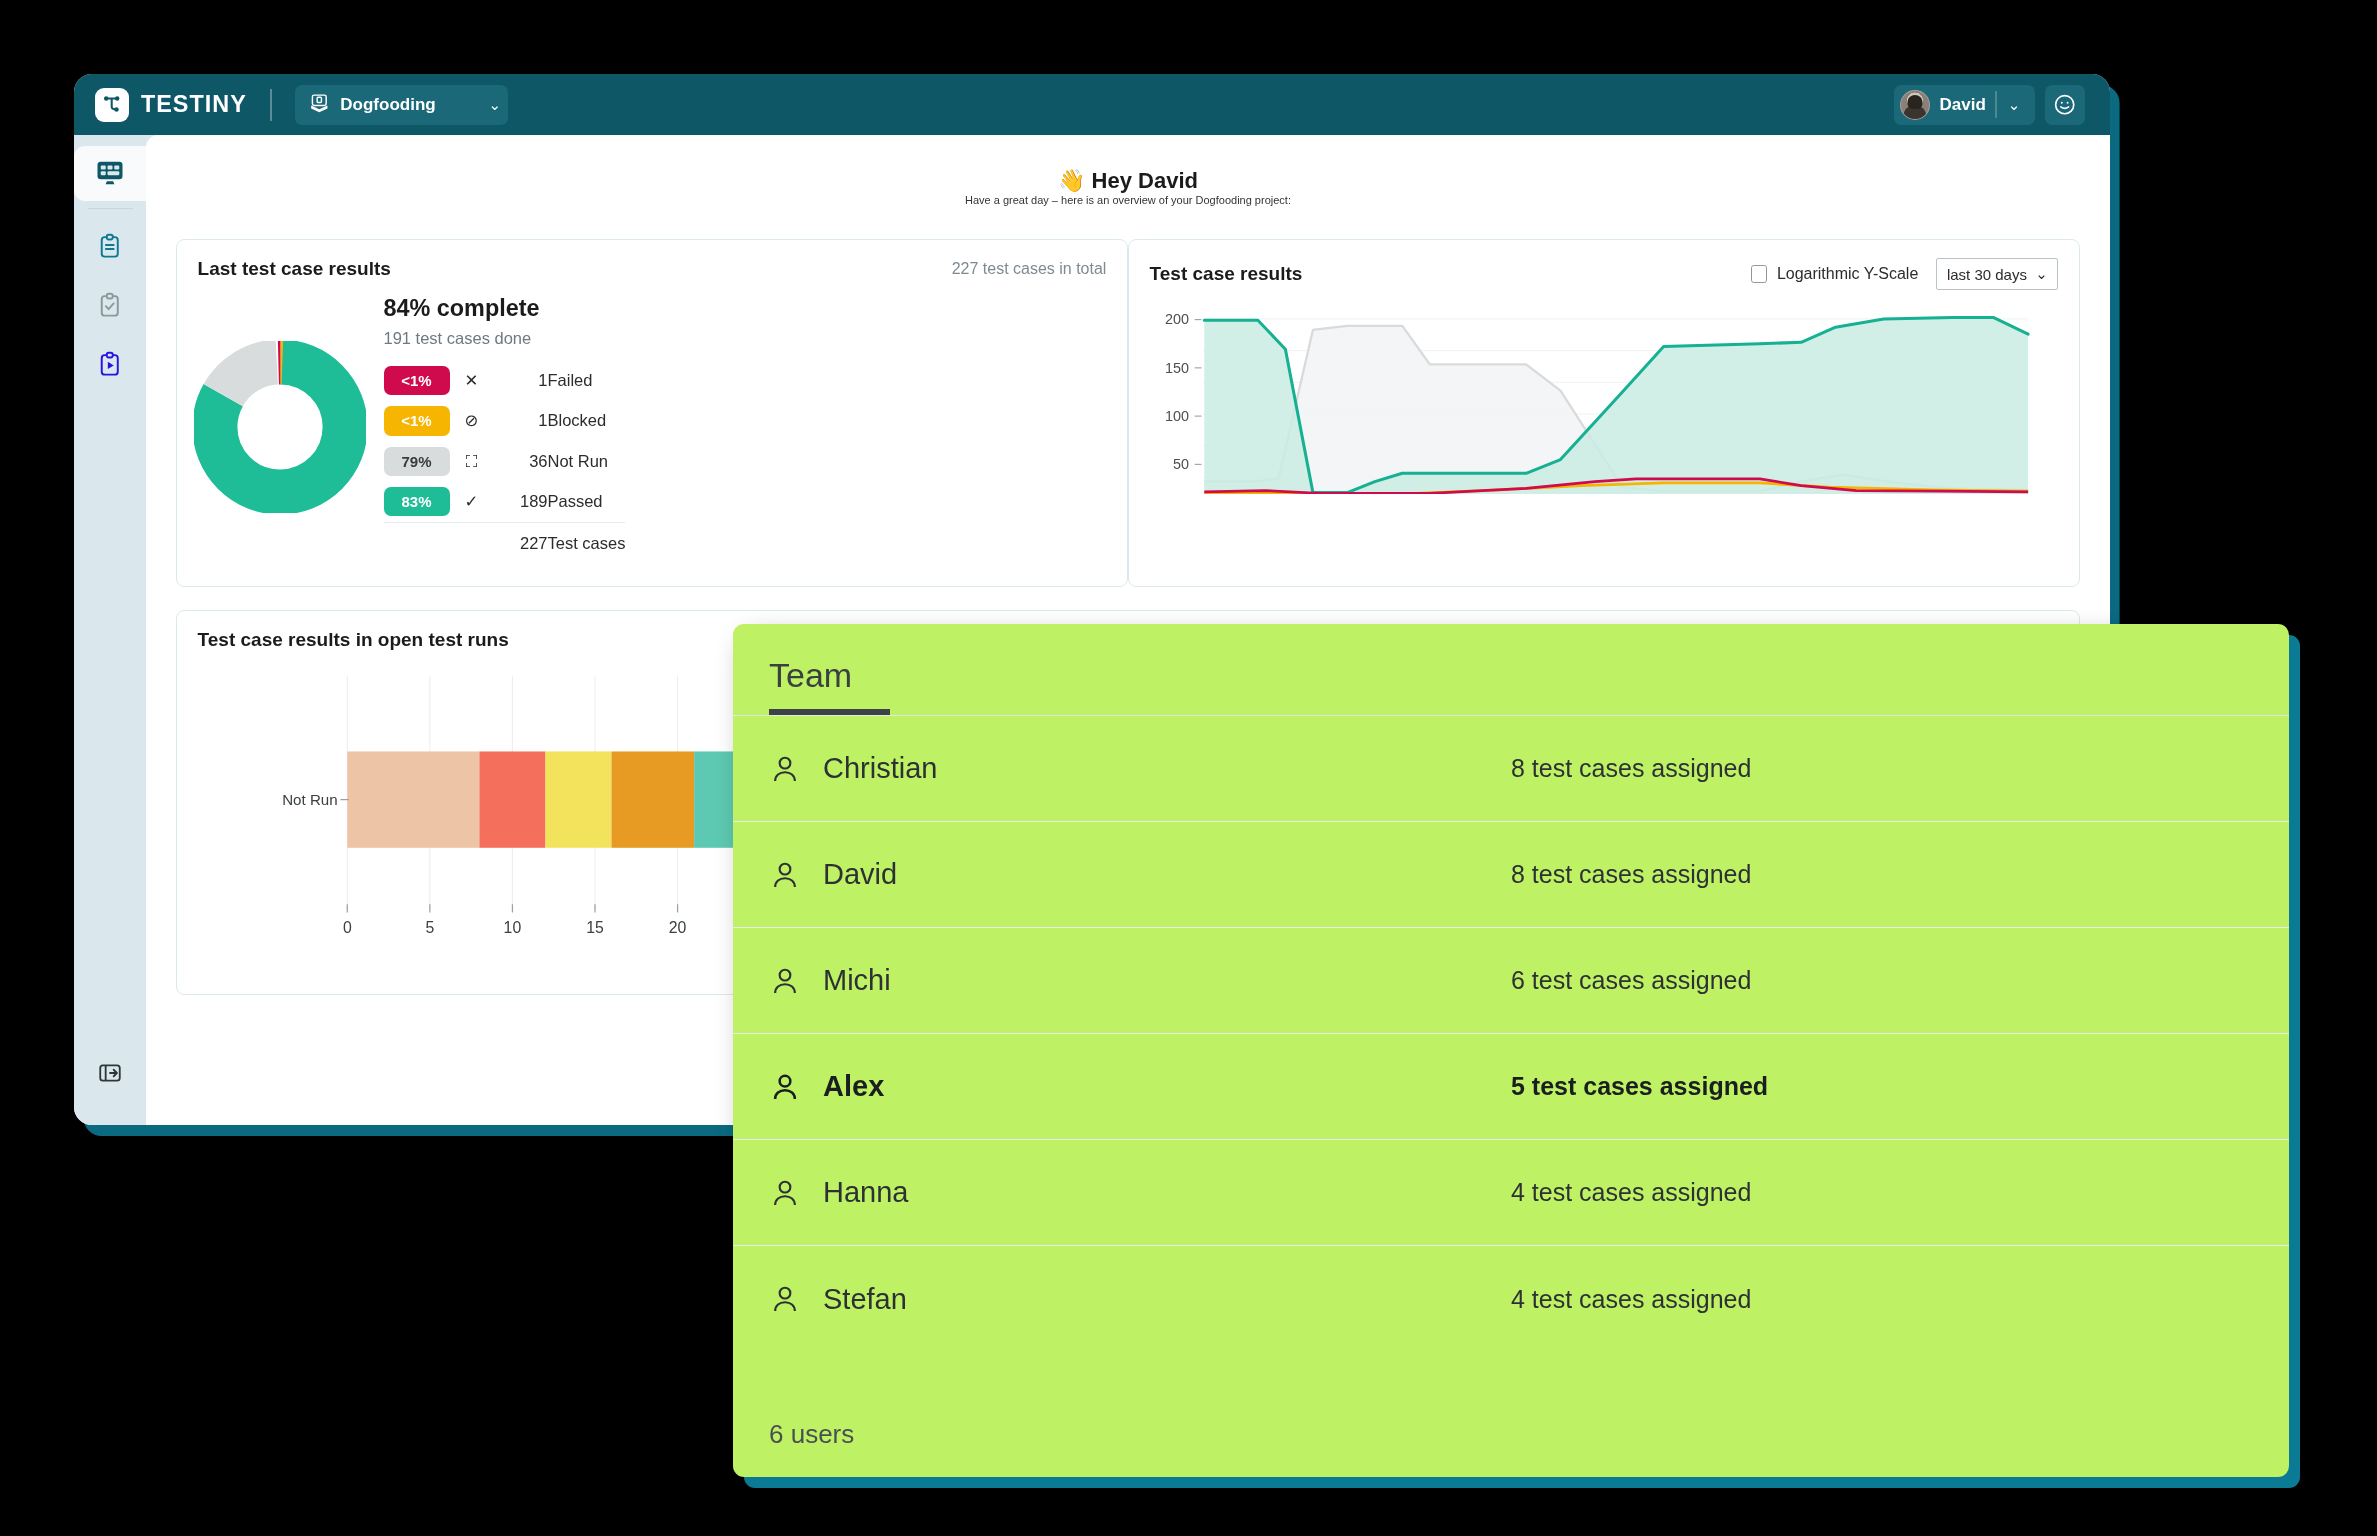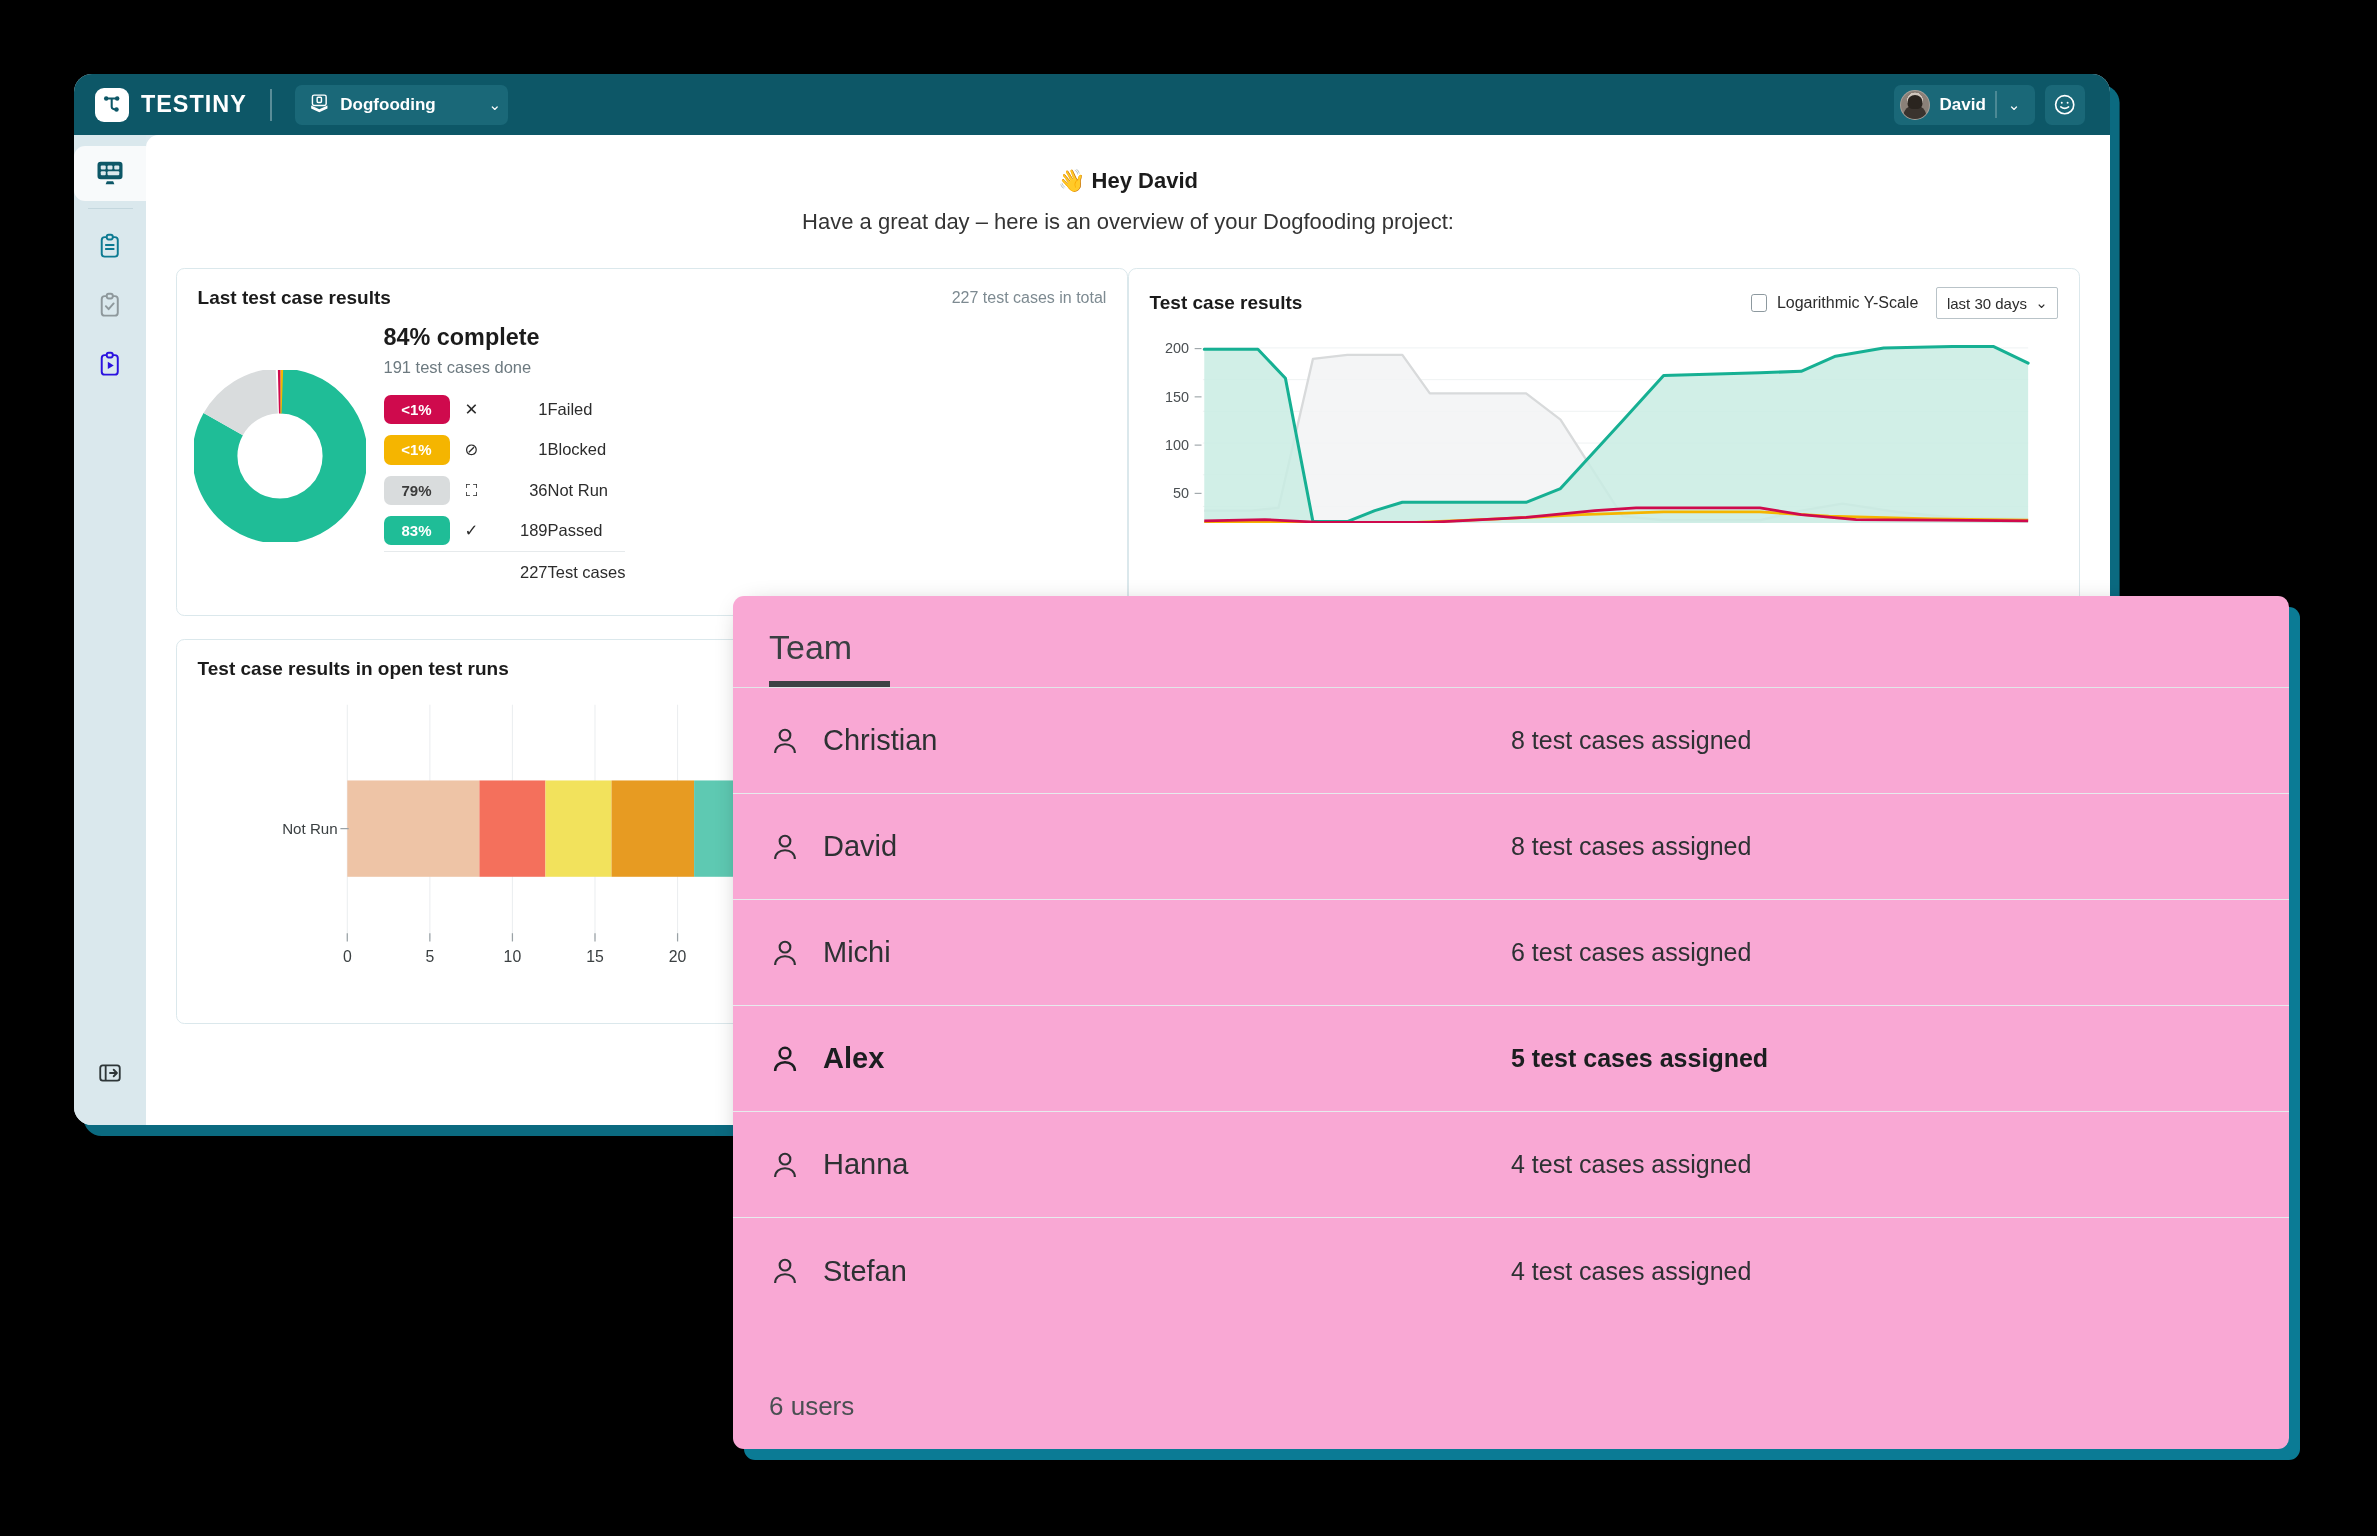--- a/index.html
+++ b/index.html
@@ -109,21 +109,21 @@
     flex: 1; background: #ffffff;
     border-radius: 12.4px 0 0 0;
     padding: 23.4px 30px 0 30px;
     position: relative;
   }
   .greeting { text-align: center; margin-top: 9.6px; }
   .greeting h1 {
     font-size: 22px; color: #1b1b1b; font-weight: bold;
   }
   .greeting .sub {
-    margin-top: 15px; font-size: 22px; color: #343434;
+    font-size: 11px; color: #343434;
   }
 
   .cards { display: flex; margin-top: 33px; }
   .card {
     border: 1.4px solid #dbe8ec; border-radius: 8.3px;
     background: #fff; flex: 1; position: relative;
   }
   .card-head {
     display: flex; align-items: center;
     padding: 18px 20.6px 0 20.6px;
@@ -158,23 +158,23 @@
     display: flex; align-items: center; gap: 8.3px; background: #fff;
   }
   .chart-area { padding: 11px 12.4px 0 12.4px; }
 
   
   .card-bottom { margin-top: 23.4px; height: 385px; }
 
   
   .team-panel {
     position: absolute;
-    left: 733px; top: 596px;
+    left: 733px; top: 624px;
     width: 1556px; height: 853px;
-    background: #f9a8d4;
+    background: #bef264;
     border-radius: 11px;
     box-shadow: 11px 11px 0 0 #0b7b95, 13.8px 15px 27.5px rgba(0,0,0,.45);
     overflow: hidden;
     display: flex; flex-direction: column;
   }
   .team-header { padding: 32px 36px 0 36px; }
   .team-header h2 { font-size: 34px; font-weight: normal; color: #3a3f42; }
   .team-underline { width: 121px; height: 6.2px; background: #3d4245; margin-top: 13.8px; }
   .team-hr { height: 1.4px; background: #e2e6e8; }
   .team-list { flex: 1; }

